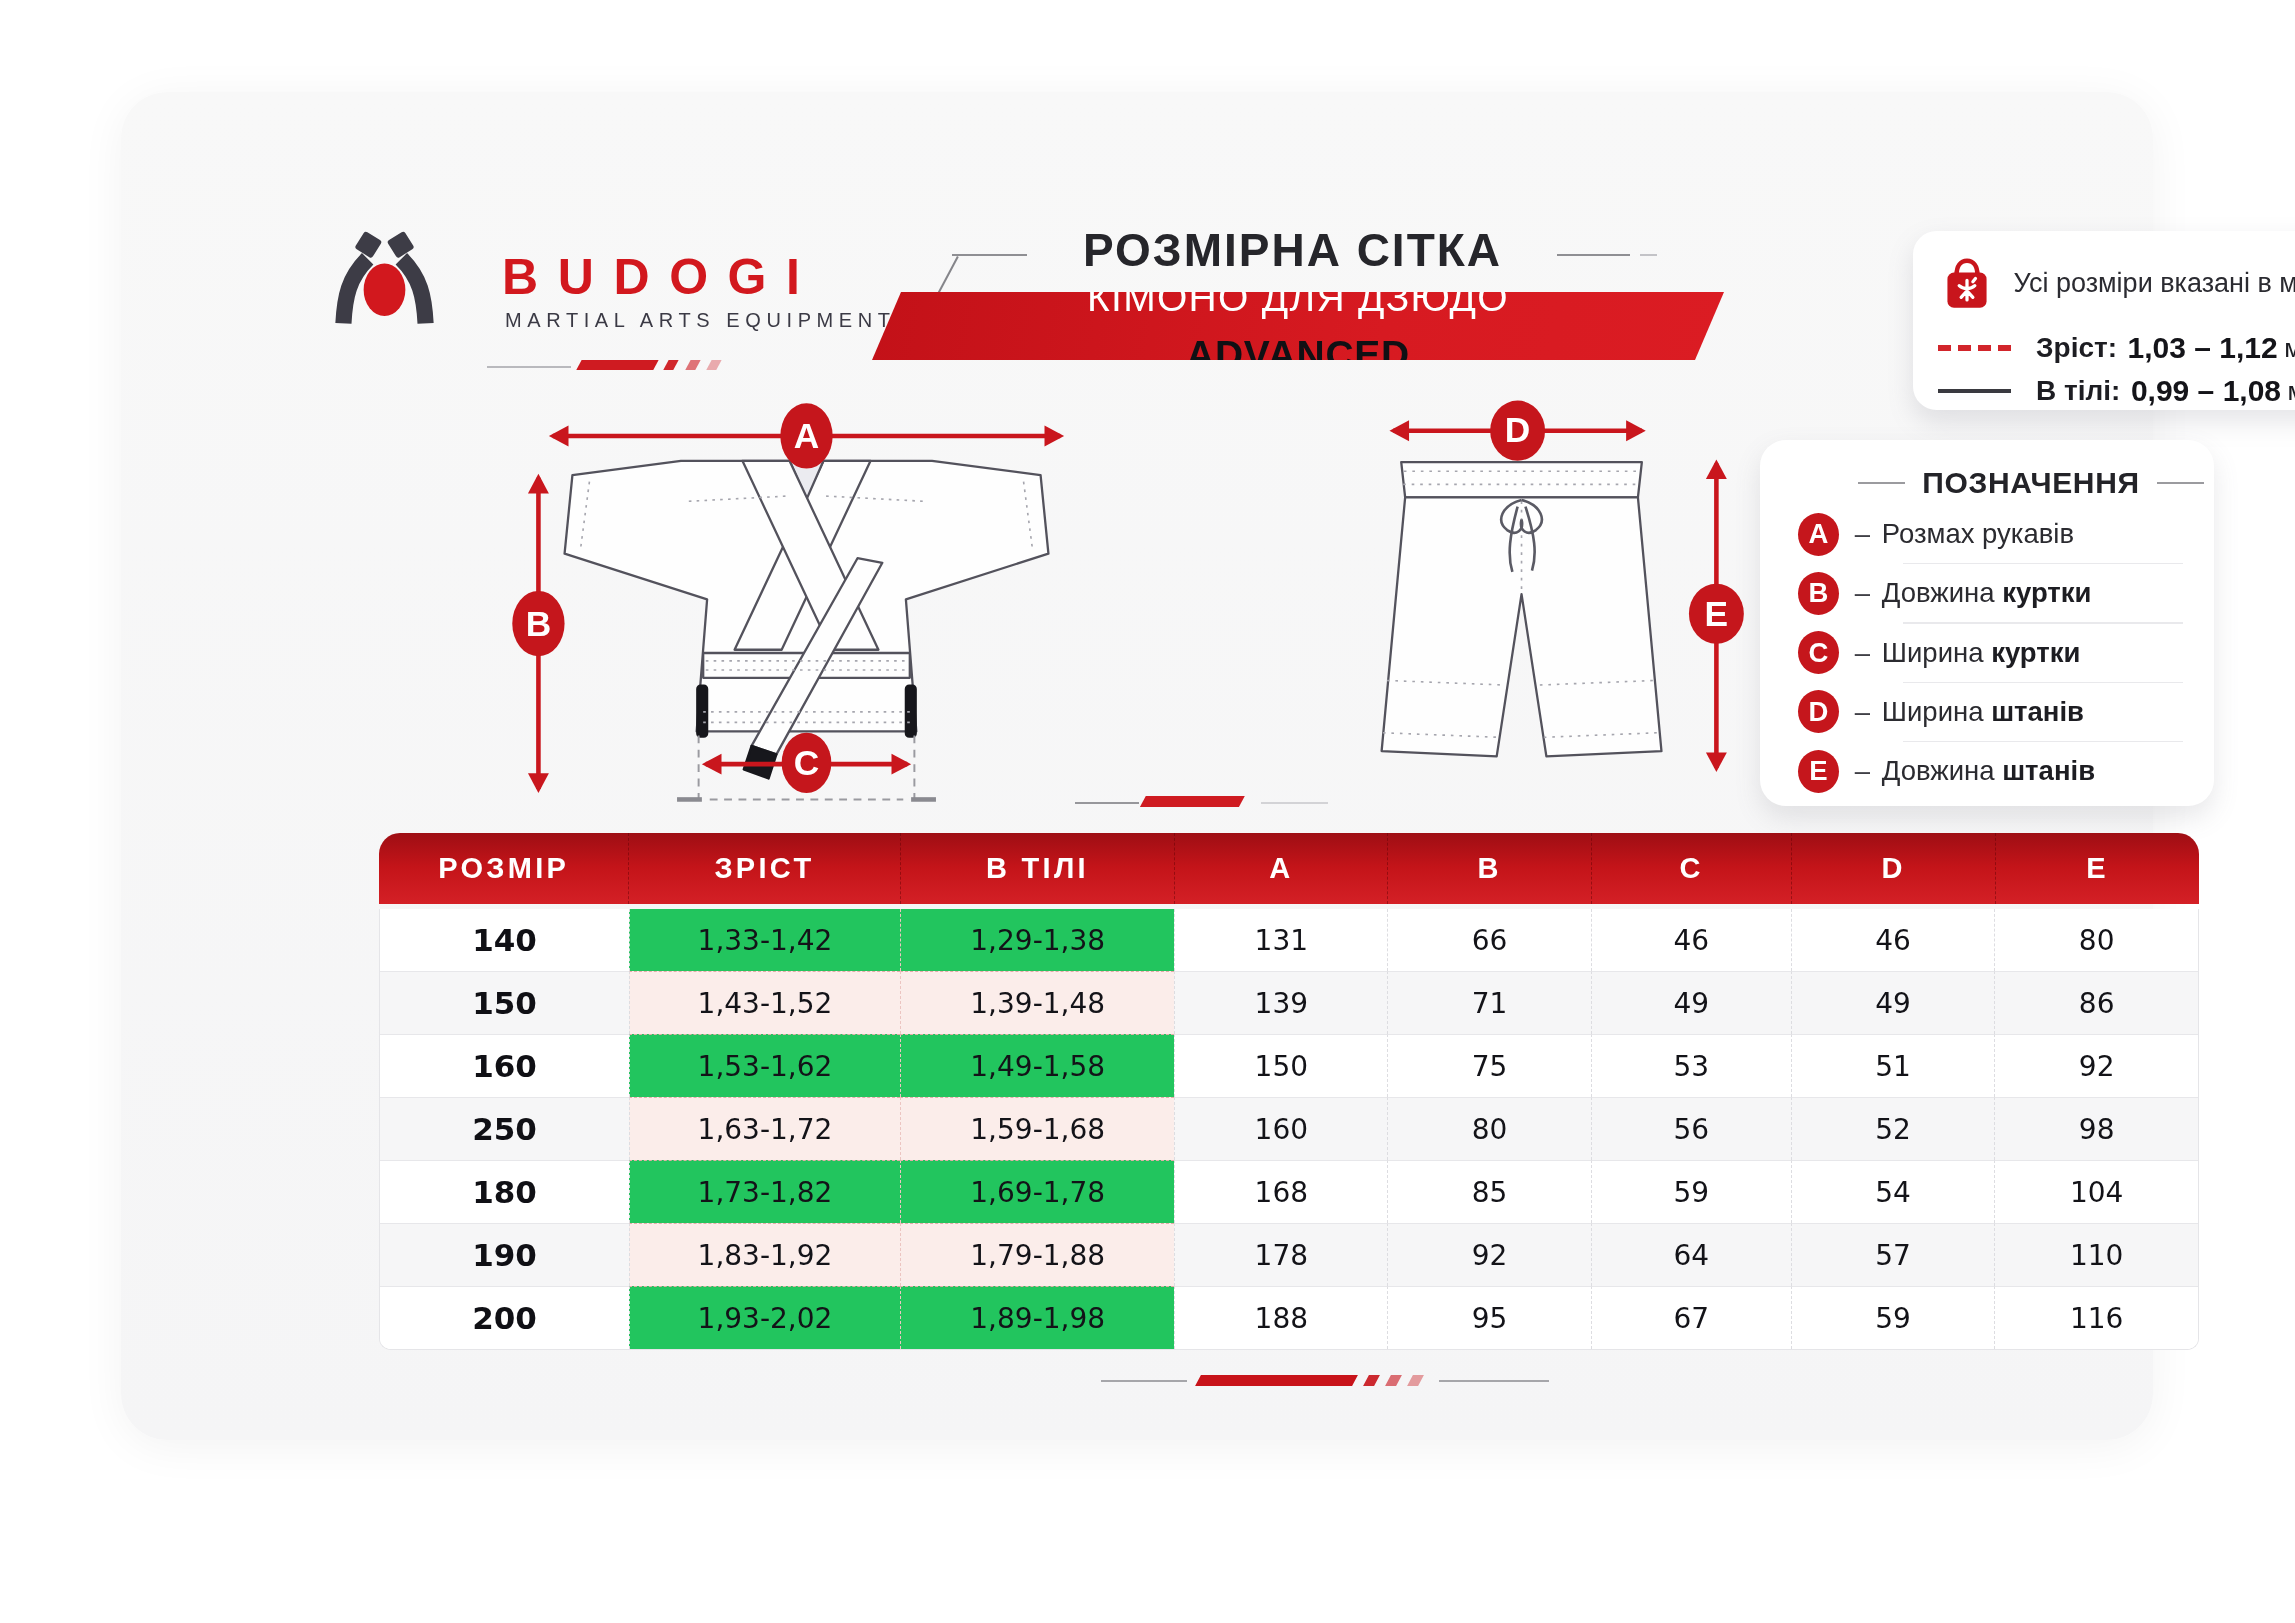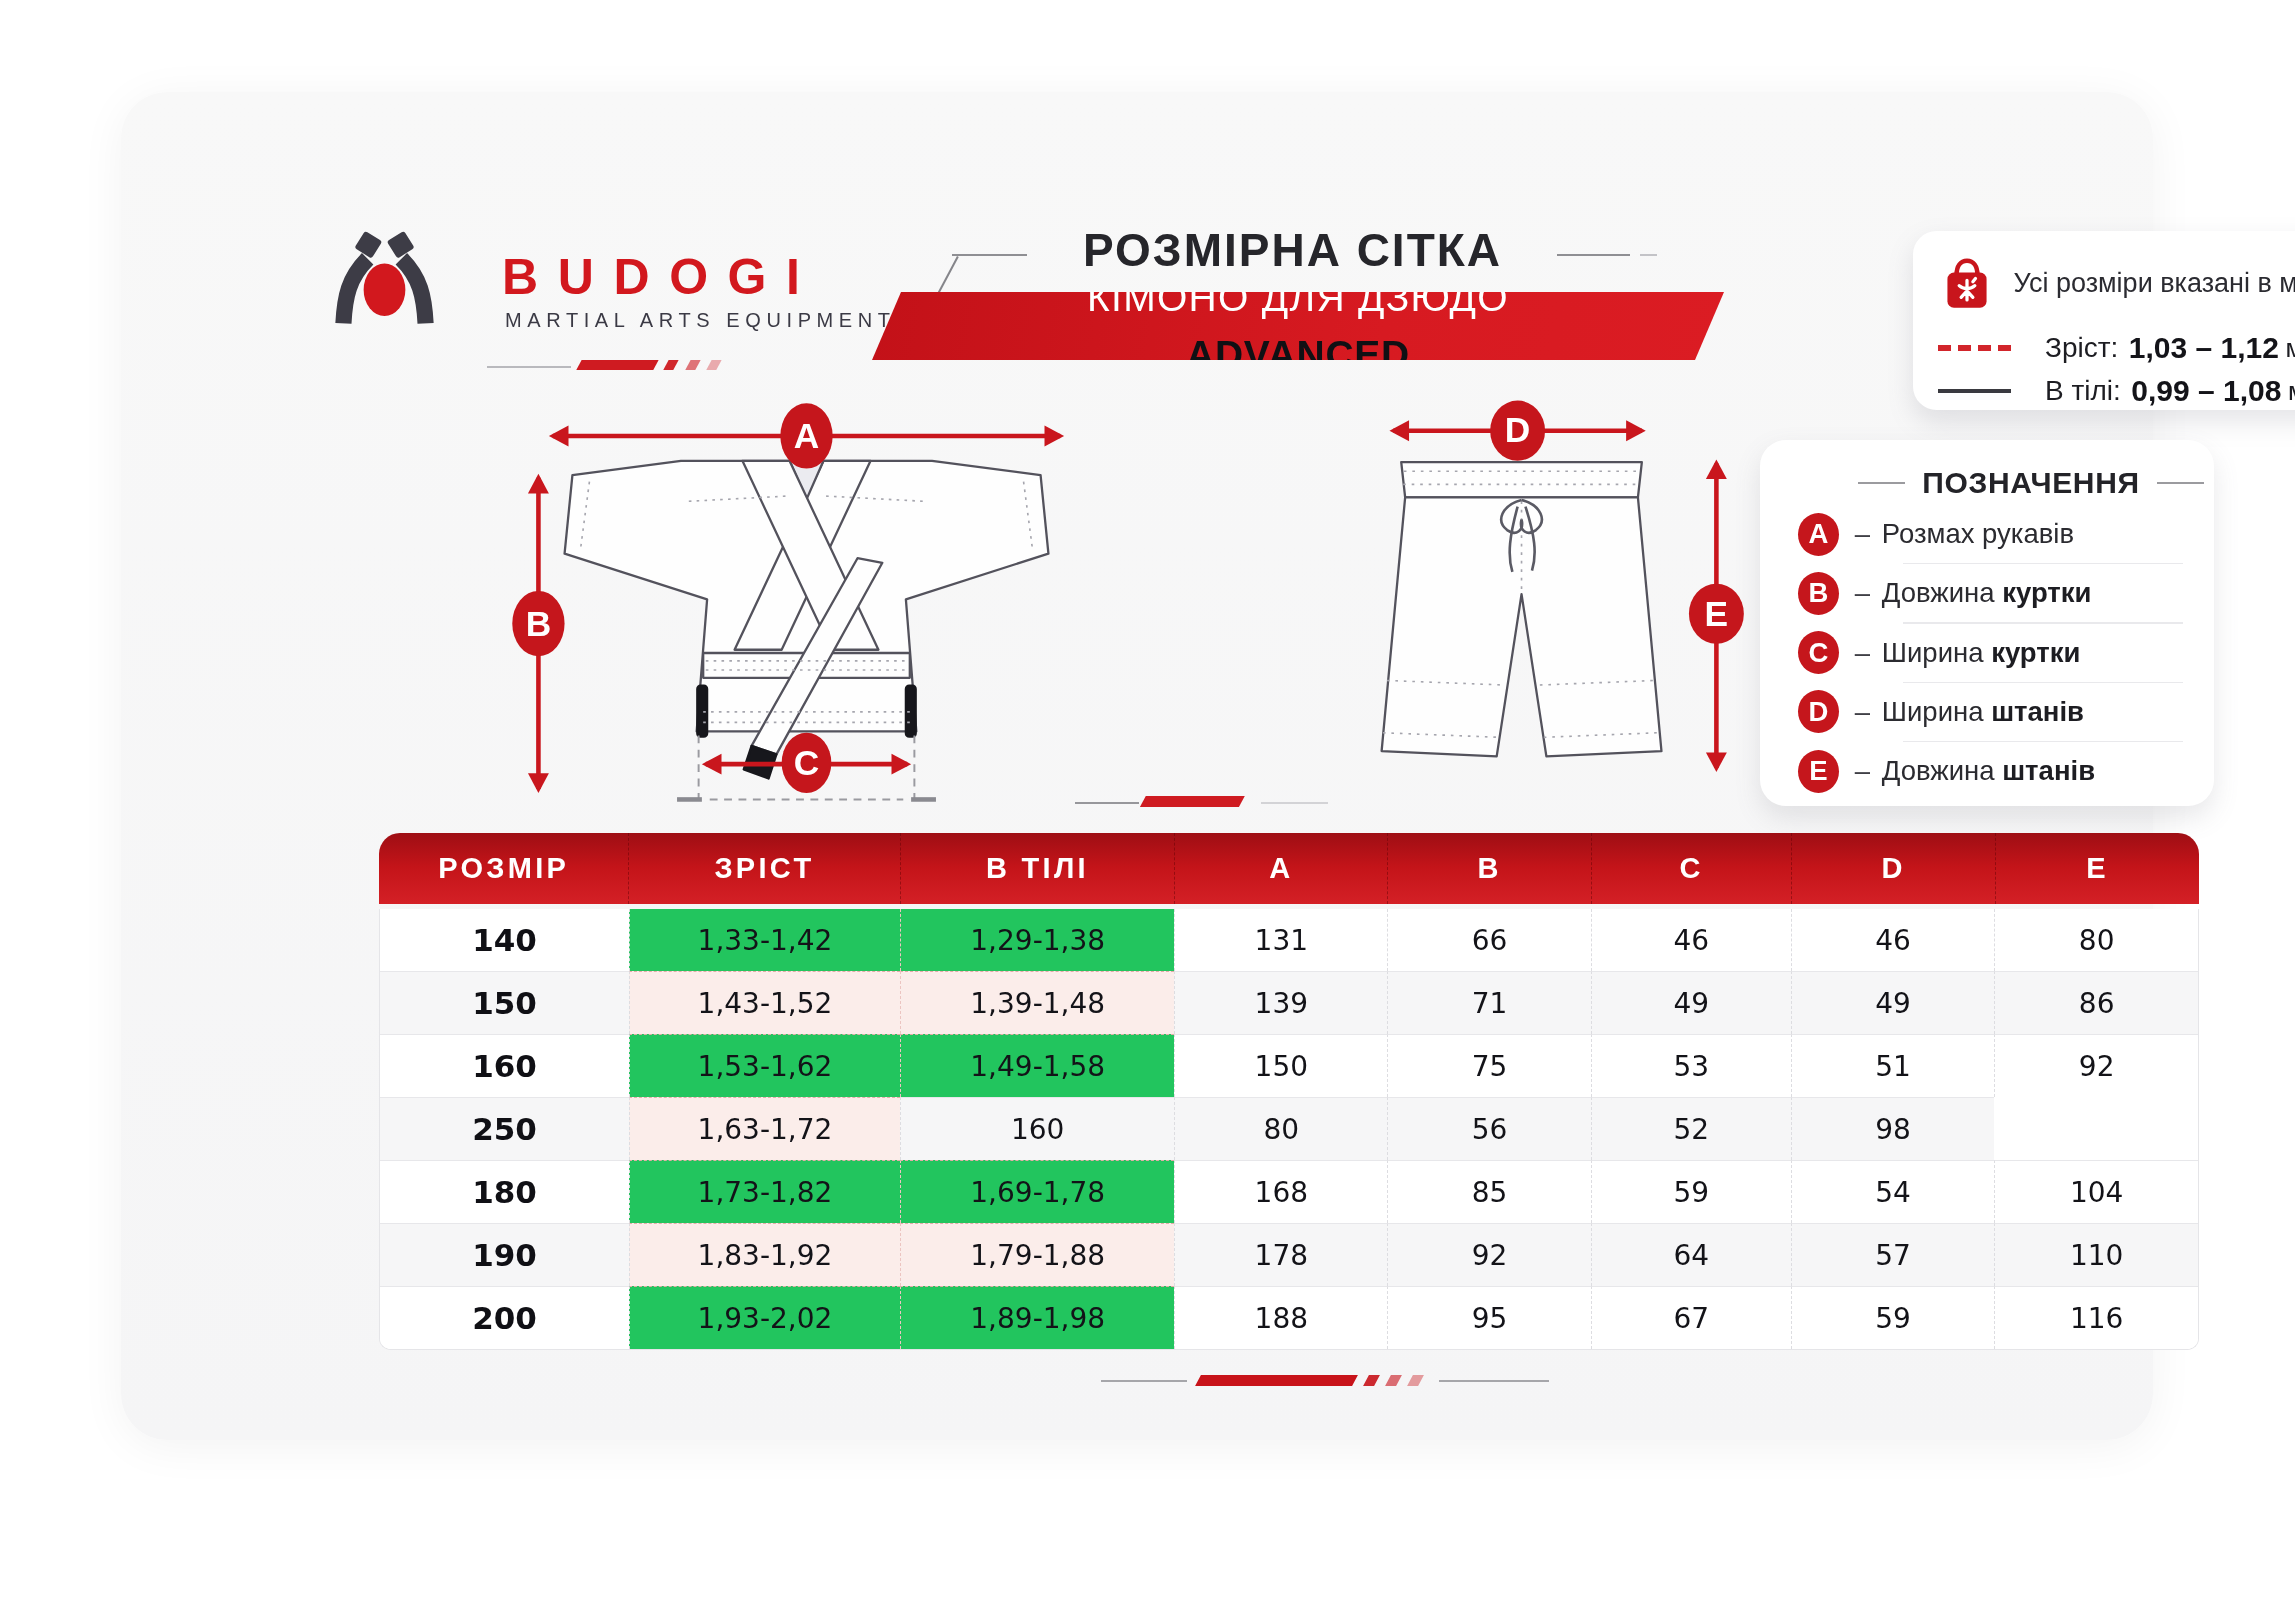--- a/index.html
+++ b/index.html
@@ -35,21 +35,21 @@
   
   .info-box{left:1792px;top:139px;width:455px;height:179px;background:#fff;border-radius:23.6px;
     box-shadow:0 11.8px 26px rgba(110,110,125,.18);}
   .info-note-row{left:23.6px;top:22px;display:flex;align-items:center;}
   .bag-icon{width:60px;height:60px;flex:none;}
   .info-note{margin-left:17px;font-size:27px;color:#2b2b31;font-weight:400;}
   .info-row{position:absolute;left:25px;display:flex;align-items:center;height:38px;}
   .swatch{width:73px;flex:none;}
   .swatch.dashed-red{height:5.2px;background:repeating-linear-gradient(90deg,#d2252b 0 13px,transparent 13px 20px);}
   .swatch.solid-dark{height:3.3px;background:#3a3a40;}
-  .info-label{margin-left:34px;font-size:28px;color:#1d1d22;}
+  .info-label{margin-left:25px;font-size:28px;color:#1d1d22;font-weight:bold;}
   .info-value{margin-left:10.5px;font-size:30px;font-weight:700;color:#141419;}
   .info-unit{margin-left:6.5px;font-size:26px;color:#1d1d22;}
   
   .legend-box{left:1639px;top:348px;width:454px;height:366px;background:#fff;border-radius:26px;
     box-shadow:0 11.8px 26px rgba(110,110,125,.16);}
   .legend-title-row{left:0;top:26px;width:100%;display:flex;align-items:center;justify-content:center;gap:17px;padding-left:44px;}
   .legend-title-dash{width:47px;height:2px;background:#9b9b9f;}
   .legend-title{font-size:30px;font-weight:700;color:#232328;letter-spacing:0.7px;}
   .legend-items{left:38px;top:65px;width:393px;}
   .legend-item{display:flex;align-items:center;height:58px;}
@@ -318,20 +318,21 @@
           <div class="td col2 pink">1,49-1,58</div>
           <div class="td col3">150</div>
           <div class="td col4">75</div>
           <div class="td col5">53</div>
           <div class="td col6">51</div>
           <div class="td col7">92</div>
         </div>
         <div class="tr alt">
           <div class="td col0">250</div>
           <div class="td col1 pink">1,63-1,72</div>
+          <div class="td col2 pink">1,59-1,68</div>
           <div class="td col3">160</div>
           <div class="td col4">80</div>
           <div class="td col5">56</div>
           <div class="td col6">52</div>
           <div class="td col7">98</div>
         </div>
         <div class="tr">
           <div class="td col0">180</div>
           <div class="td col1 pink">1,73-1,82</div>
           <div class="td col2 pink">1,69-1,78</div>

